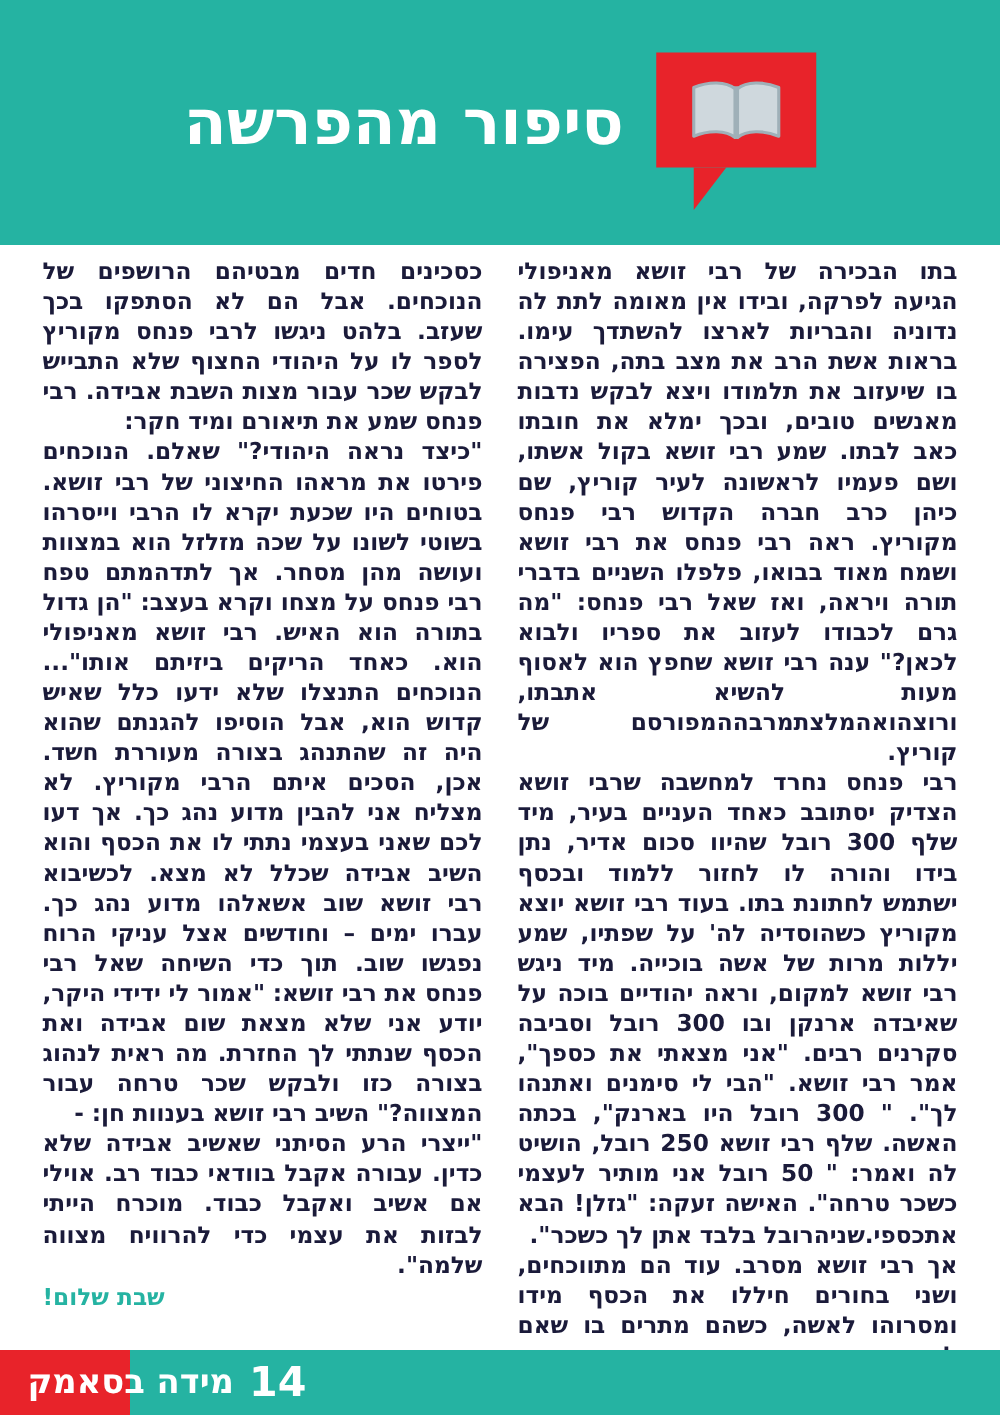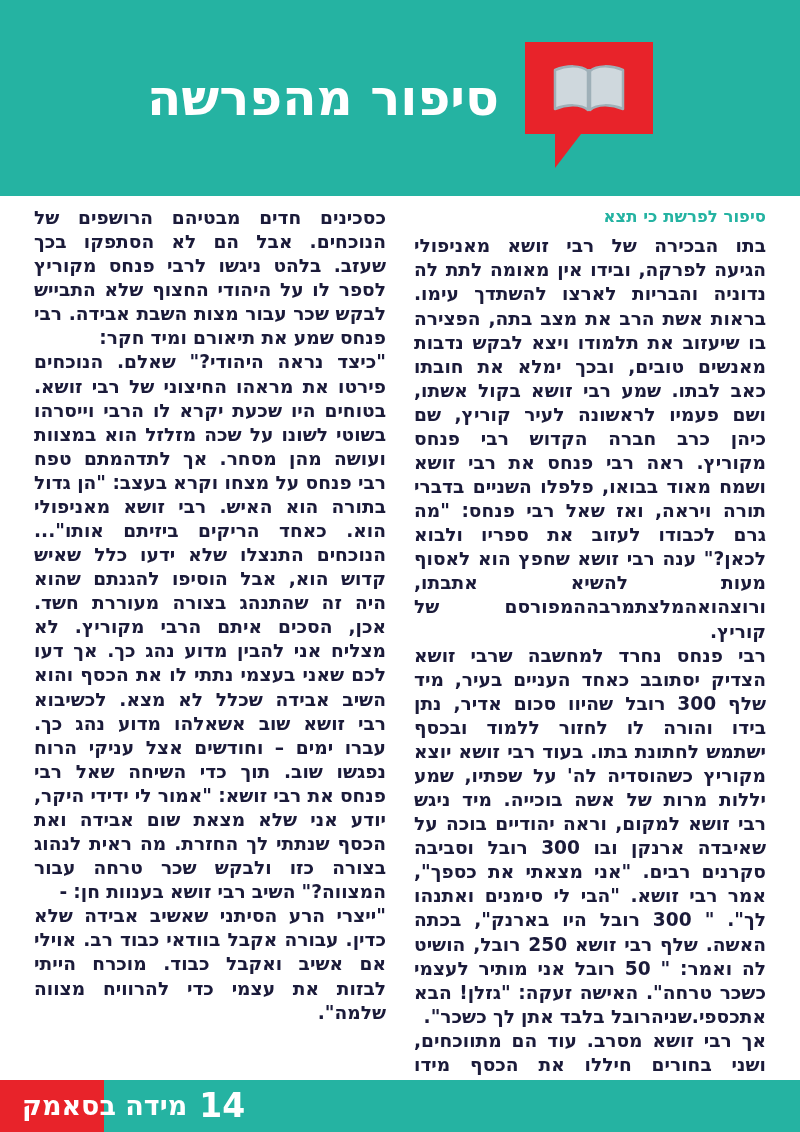--- a/index.html
+++ b/index.html
@@ -190,30 +190,30 @@
         <path d="M72 6 C60 1, 46 1, 39 7 L39 46 C46 40, 60 40, 72 45 Z" fill="#cfd8dd" stroke="#9fb0b8" stroke-width="2.5" stroke-linejoin="round"></path>
         <rect x="36.2" y="5" width="3.6" height="42" fill="#9fb0b8"></rect>
       </svg>
     </div>
   </div>
 </div>
 
 <div class="content">
 
   <div class="col col-right">
-    <p class="kicker">סיפור לפרשת כי תצא</p>
     <p class="para">בתו הבכירה של רבי זושא מאניפולי הגיעה לפרקה, ובידו אין מאומה לתת לה נדוניה והבריות לארצו להשתדך עימו. בראות אשת הרב את מצב בתה, הפצירה בו שיעזוב את תלמודו ויצא לבקש נדבות מאנשים טובים, ובכך ימלא את חובתו כאב לבתו. שמע רבי זושא בקול אשתו, ושם פעמיו לראשונה לעיר קוריץ, שם כיהן כרב חברה הקדוש רבי פנחס מקוריץ. ראה רבי פנחס את רבי זושא ושמח מאוד בבואו, פלפלו השניים בדברי תורה ויראה, ואז שאל רבי פנחס: "מה גרם לכבודו לעזוב את ספריו ולבוא לכאן?" ענה רבי זושא שחפץ הוא לאסוף מעות להשיא אתבתו, ורוצהואהמלצתמרבההמפורסם של קוריץ.</p>
     <p class="para">רבי פנחס נחרד למחשבה שרבי זושא הצדיק יסתובב כאחד העניים בעיר, מיד שלף 300 רובל שהיוו סכום אדיר, נתן בידו והורה לו לחזור ללמוד ובכסף ישתמש לחתונת בתו. בעוד רבי זושא יוצא מקוריץ כשהוסדיה לה' על שפתיו, שמע יללות מרות של אשה בוכייה. מיד ניגש רבי זושא למקום, וראה יהודיים בוכה על שאיבדה ארנקן ובו 300 רובל וסביבה סקרנים רבים. "אני מצאתי את כספך", אמר רבי זושא. "הבי לי סימנים ואתנהו לך". " 300 רובל היו בארנק", בכתה האשה. שלף רבי זושא 250 רובל, הושיט לה ואמר: " 50 רובל אני מותיר לעצמי כשכר טרחה". האישה זעקה: "גזלן! הבא אתכספי.שניהרובל בלבד אתן לך כשכר".</p>
     <p class="para">אך רבי זושא מסרב. עוד הם מתווכחים, ושני בחורים חיללו את הכסף מידו ומסרוהו לאשה, כשהם מתרים בו שאם לא יעזוב את המקום יטעם מנחת זרועם. בבושת פנים עזב רבי זושא את המקום, בגבו תקועים</p>
   </div>
 
   <div class="col col-left">
     <p class="para">כסכינים חדים מבטיהם הרושפים של הנוכחים. אבל הם לא הסתפקו בכך שעזב. בלהט ניגשו לרבי פנחס מקוריץ לספר לו על היהודי החצוף שלא התבייש לבקש שכר עבור מצות השבת אבידה. רבי פנחס שמע את תיאורם ומיד חקר:</p>
     <p class="para">"כיצד נראה היהודי?" שאלם. הנוכחים פירטו את מראהו החיצוני של רבי זושא. בטוחים היו שכעת יקרא לו הרבי וייסרהו בשוטי לשונו על שכה מזלזל הוא במצוות ועושה מהן מסחר. אך לתדהמתם טפח רבי פנחס על מצחו וקרא בעצב: "הן גדול בתורה הוא האיש. רבי זושא מאניפולי הוא. כאחד הריקים ביזיתם אותו"... הנוכחים התנצלו שלא ידעו כלל שאיש קדוש הוא, אבל הוסיפו להגנתם שהוא היה זה שהתנהג בצורה מעוררת חשד. אכן, הסכים איתם הרבי מקוריץ. לא מצליח אני להבין מדוע נהג כך. אך דעו לכם שאני בעצמי נתתי לו את הכסף והוא השיב אבידה שכלל לא מצא. לכשיבוא רבי זושא שוב אשאלהו מדוע נהג כך. עברו ימים – וחודשים אצל עניקי הרוח נפגשו שוב. תוך כדי השיחה שאל רבי פנחס את רבי זושא: "אמור לי ידידי היקר, יודע אני שלא מצאת שום אבידה ואת הכסף שנתתי לך החזרת. מה ראית לנהוג בצורה כזו ולבקש שכר טרחה עבור המצווה?" השיב רבי זושא בענוות חן: -</p>
     <p class="para">"ייצרי הרע הסיתני שאשיב אבידה שלא כדין. עבורה אקבל בוודאי כבוד רב. אוילי אם אשיב ואקבל כבוד. מוכרח הייתי לבזות את עצמי כדי להרוויח מצווה שלמה".</p>
+    <p class="closing">שבת שלום!</p>
   </div>
 
 </div>
 
 <div class="footer">
   <div class="footer-red"></div>
   <div class="footer-inner">
     <div class="brand">מידה בסאמק</div>
     <div class="page-num">14</div>
   </div>

